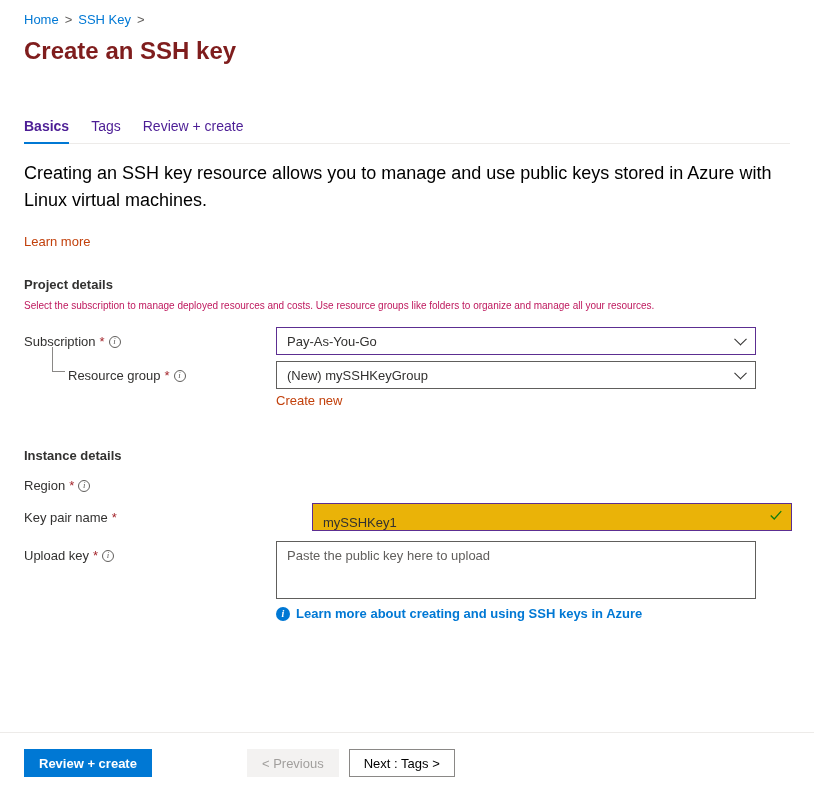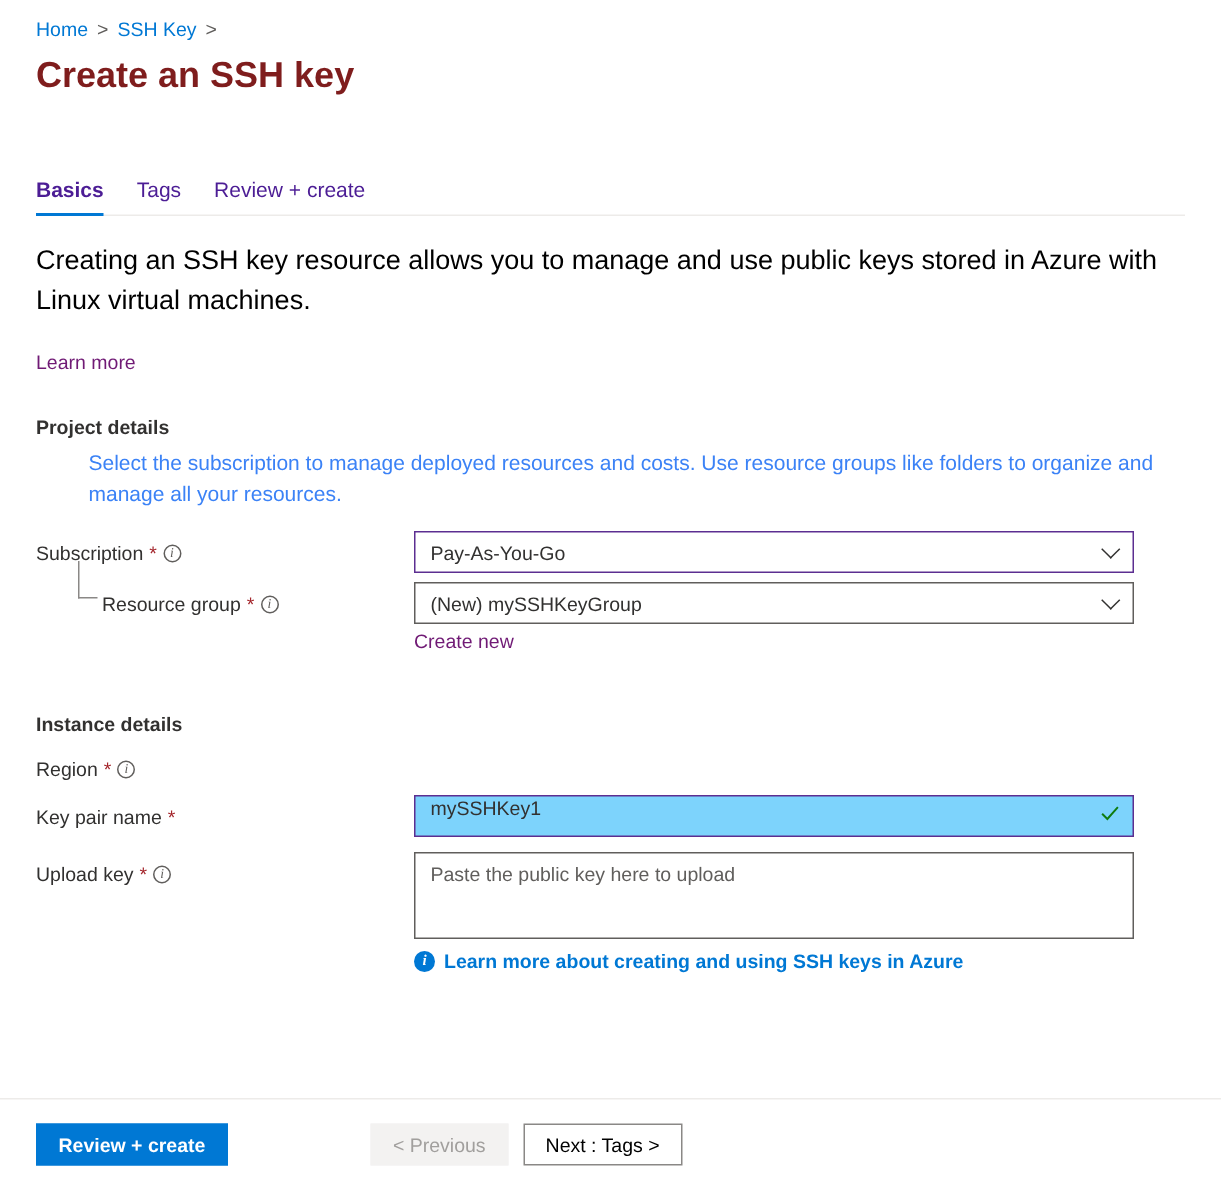--- a/index.html
+++ b/index.html
@@ -34,23 +34,23 @@
     padding: 0 0 8px 0;
     font-size: 14px;
     color: #4c1d95;
     cursor: pointer;
     border-bottom: 2px solid transparent;
     position: relative;
     top: 1px;
   }
   .tab.active { border-bottom-color: #0078d4; font-weight: 600; }
   .intro { font-size: 18px; color: #000000; margin-bottom: 20px; line-height: 1.5; }
-  .link { color: #701a75; text-decoration: none; cursor: pointer; font-size: 13px; }
+  .link { color: #c2410c; text-decoration: none; cursor: pointer; font-size: 13px; }
   .section-title { font-size: 13px; font-weight: 600; margin-top: 28px; margin-bottom: 6px; }
-  .section-desc { font-size: 14px; color: #3b82f6; line-height: 1.5; margin-bottom: 14px; margin-left: 35px; }
+  .section-desc { font-size: 10px; color: #be185d; line-height: 1.5; margin-bottom: 14px; }
   .field-row {
     display: flex;
     align-items: flex-start;
     margin-bottom: 6px;
   }
   .field-label {
     width: 252px;
     flex: 0 0 252px;
     padding-top: 7px;
     font-size: 13px;
@@ -106,25 +106,26 @@
     width: 8px; height: 8px;
     border-right: 1px solid #323130;
     border-bottom: 1px solid #323130;
     transform: translateY(-70%) rotate(45deg);
   }
   .textinput {
     position: relative;
     width: 100%;
     height: 28px;
     border: 1px solid #5c2e91;
-    background: #7dd3fc;
-    display: flex;
-    align-items: flex-start;
+    background: #eab308;
+    display: flex;
+    align-items: flex-end;
     padding: 0 30px 0 10px;
     font-size: 13px;
+    margin-left: 36px;
   }
   .check-icon {
     position: absolute;
     right: 8px;
     top: 50%;
     transform: translateY(-50%);
     color: #107c10;
   }
   .sub-link { display: inline-block; margin-top: 4px; }
   .textarea {

